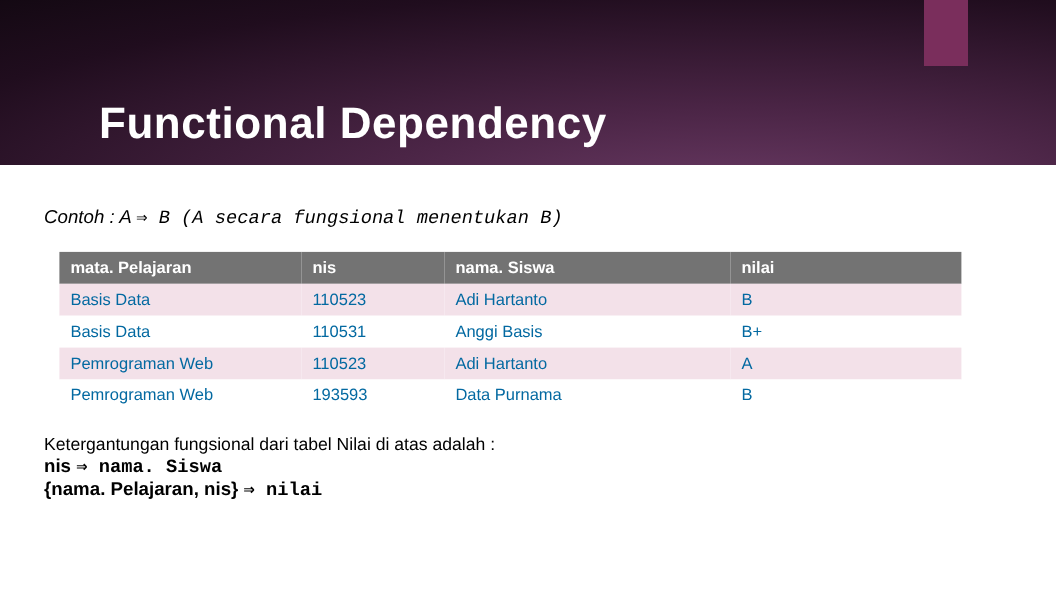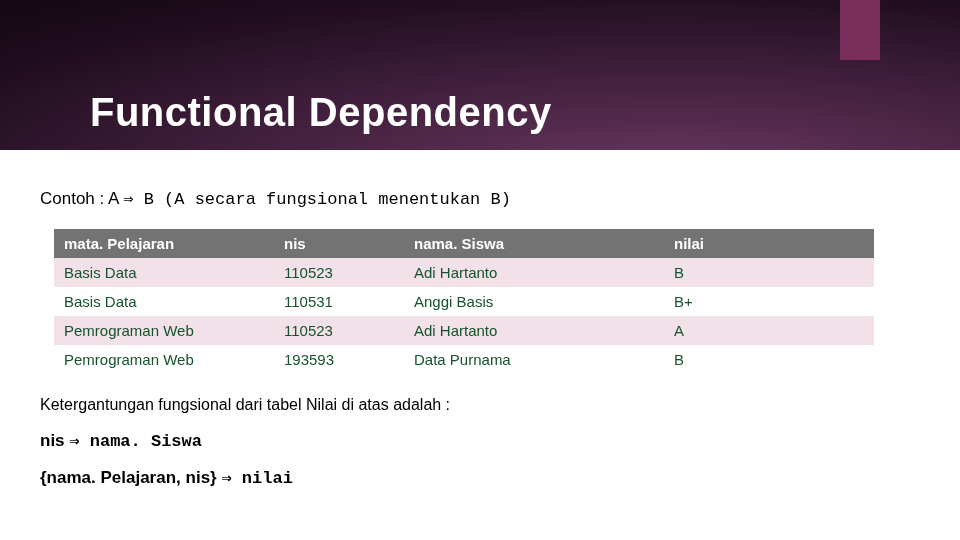--- a/index.html
+++ b/index.html
@@ -45,58 +45,58 @@
     position: absolute;
     left: 40px;
     top: 188px;
     width: 880px;
   }
 
   .intro {
     font-size: 17px;
     color: #000;
     margin-bottom: 20px;
+    font-style: italic;
   }
   .intro .mono {
     font-family: "Courier New", Courier, monospace;
   }
 
   table.data {
     border-collapse: collapse;
     width: 820px;
     margin-left: 14px;
     font-size: 15px;
   }
   table.data th {
     background: #737373;
     color: #ffffff;
     text-align: left;
     font-weight: 700;
     padding: 6px 10px;
   }
   table.data td {
     padding: 6px 10px;
-    color: #14532d;
+    color: #0369a1;
   }
   table.data tr.row:nth-child(odd) td { background: #f3e1e9; }
   table.data tr.row:nth-child(even) td { background: #ffffff; }
 
   .col1 { width: 220px; }
   .col2 { width: 130px; }
   .col3 { width: 260px; }
   .col4 { width: 210px; }
 
   .after-table {
     margin-top: 22px;
     font-size: 16px;
     color: #000;
   }
 
   .fd-line {
-    margin-top: 16px;
     font-size: 17px;
     font-weight: 700;
   }
   .fd-line .mono {
     font-family: "Courier New", Courier, monospace;
   }
 </style>
 </head>
 <body>
 

